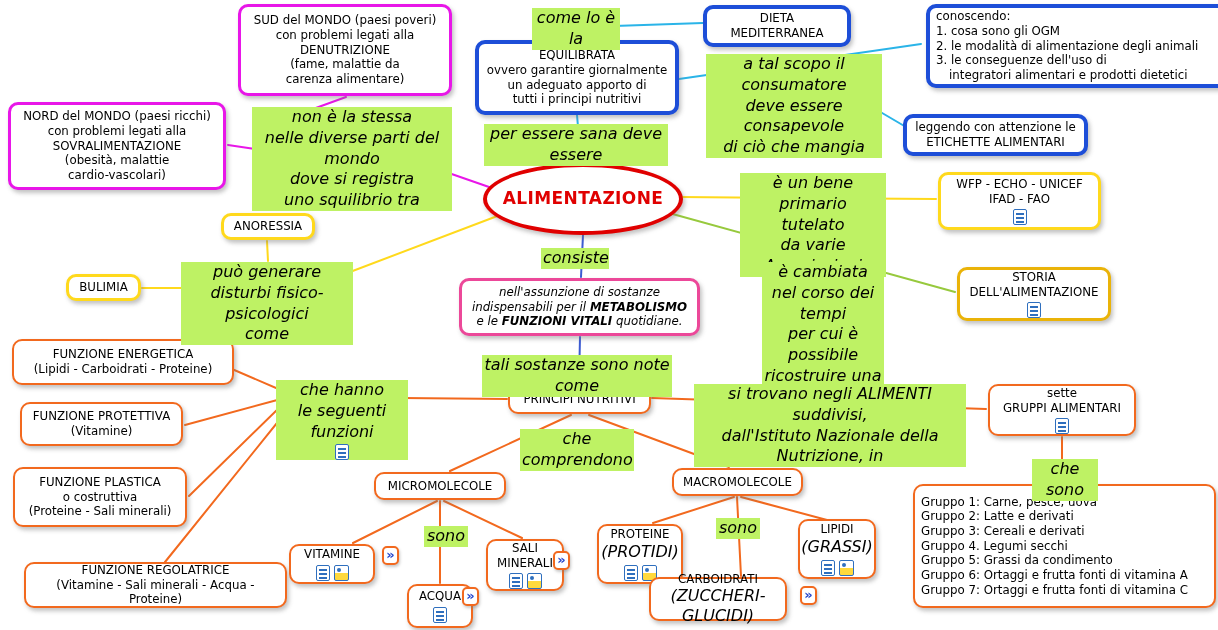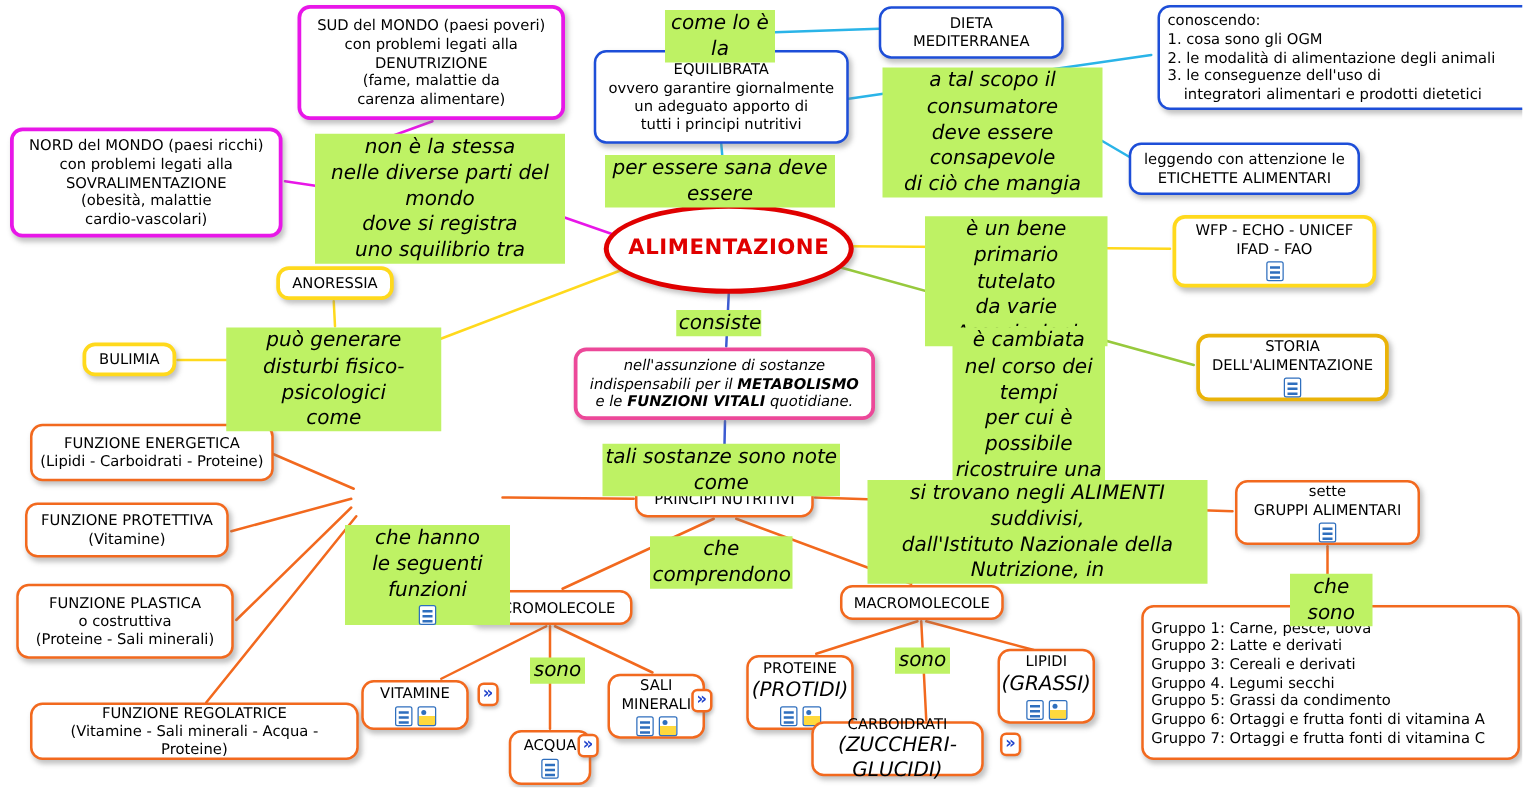--- a/index.html
+++ b/index.html
@@ -7,35 +7,35 @@
   #canvas { position:relative; width:1218px; height:630px; background:#fff; overflow:hidden; }
   svg.wires { position:absolute; left:0; top:0; z-index:1; }
 
   .node {
     position:absolute; z-index:2; background:#fff; border-radius:10px;
     box-shadow:2px 3px 4px rgba(120,120,120,.45);
     display:flex; flex-direction:column; align-items:center; justify-content:center;
     text-align:center; font-size:11.8px; line-height:1.24; color:#000;
     padding:3px 6px; box-sizing:border-box; white-space:pre-line;
   }
-  .cyan    { border:2px solid #1d4ed8; }
+  .cyan    { border:4px solid #1d4ed8; }
   .magenta { border:3px solid #e816e8; }
   .yellow  { border:3px solid #ffd91c; }
   .green   { border:3px solid #eab308; }
   .blue    { border:3px solid #ec4899;font-style:italic; }
   .orange  { border:2px solid #f2691e; }
   .ellipse { border-radius:50%; border:4px solid #e00000; color:#e00000;
              font-weight:bold; font-size:17px; letter-spacing:.4px; }
   .left-align { align-items:flex-start; text-align:left; }
 
   .lbl {
     position:absolute; z-index:3; font-style:italic; font-size:16px; line-height:1.3;
     text-align:center; white-space:pre-line; color:#000; background:#bef264; padding:0 2px;
   }
-  .with-icon { display:flex; flex-direction:column; align-items:center; gap:2px;margin-top:40px; }
+  .with-icon { display:flex; flex-direction:column; align-items:center; gap:2px; }
 
   .title-gap { margin-bottom:0; }
   .bold { font-weight:bold; }
   .sub  { font-style:italic; font-size:16px; }
   .hang { display:block; padding-left:13px; text-indent:-13px; white-space:pre-line; }
   .row  { display:block; white-space:pre; }
 
   .icons-row { display:flex; gap:4px; margin-top:3px; align-items:center; justify-content:center; }
   .icon-note { width:12px; height:14px; border:1px solid #2f6fbe; border-radius:2px;
                background:#fff; position:relative; display:inline-block; }
@@ -151,21 +151,21 @@
 DELL'ALIMENTAZIONE</span>
     <span class="icons-row"><i class="icon-note"></i></span>
   </div>
 
   <div class="node blue" style="left:459px;top:278px;width:241px;height:58px">
     <span><span>nell'assunzione di sostanze
 indispensabili per il </span><span class="bold">METABOLISMO</span><span>
 e le </span><span class="bold">FUNZIONI VITALI</span><span> quotidiane.</span></span>
   </div>
 
-  <div class="node orange" style="left:24px;top:339px;width:195px;height:46px">FUNZIONE ENERGETICA
+  <div class="node orange" style="left:12px;top:339px;width:222px;height:46px">FUNZIONE ENERGETICA
 (Lipidi - Carboidrati - Proteine)</div>
 
   <div class="node orange" style="left:20px;top:402px;width:163px;height:44px">FUNZIONE PROTETTIVA
 (Vitamine)</div>
 
   <div class="node orange" style="left:13px;top:467px;width:174px;height:60px">FUNZIONE PLASTICA
 o costruttiva
 (Proteine - Sali minerali)</div>
 
   <div class="node orange" style="left:24px;top:562px;width:263px;height:46px">FUNZIONE REGOLATRICE

